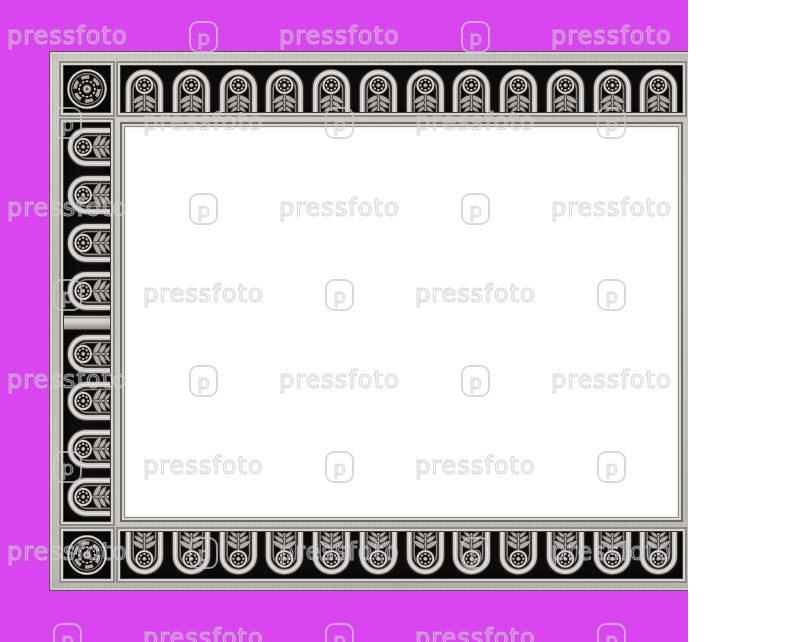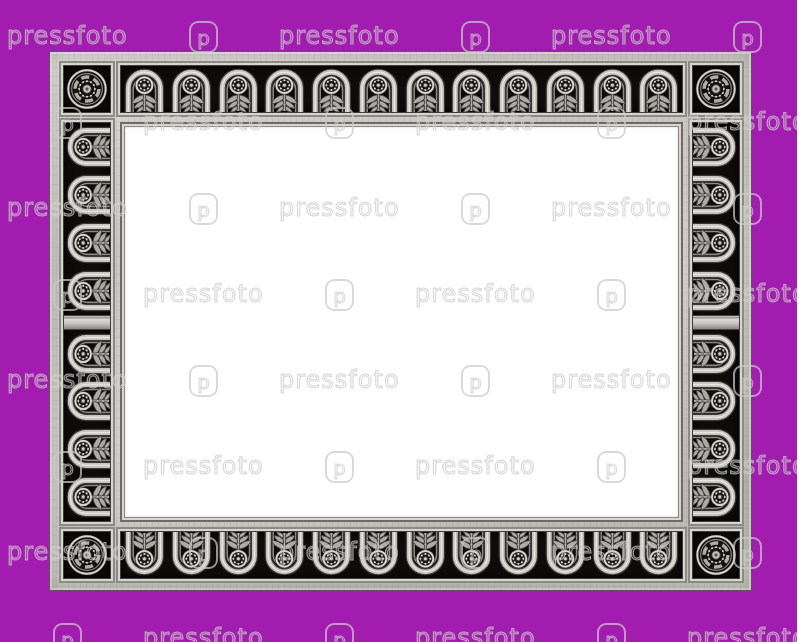--- a/index.html
+++ b/index.html
@@ -1,19 +1,19 @@
 <!DOCTYPE html>
 <html><head>
 <meta charset="utf-8">
 <style>
   * { box-sizing: border-box; margin: 0; padding: 0; }
   html,body { background:#ffffff; }
   body { font-family: "DejaVu Sans", sans-serif; }
 
-  .scene { position:relative; width:797px; height:642px; overflow:hidden; background:#a21caf; }
+  .scene { position:relative; width:688px; height:642px; overflow:hidden; background:#d946ef; }
 
   
   .frame {
     position:absolute; left:49px; top:51px; width:703px; height:540px;
     background:
       repeating-linear-gradient(90deg, rgba(90,87,82,0.07) 0 1px, rgba(255,255,255,0.0) 1px 6px),
       repeating-linear-gradient(0deg, rgba(90,87,82,0.05) 0 1px, rgba(255,255,255,0.0) 1px 9px),
       linear-gradient(163deg, #dcd9d4 0%, #c9c6c1 30%, #d2cfca 55%, #bcb9b4 85%, #c6c3be 100%);
     border:1px solid #5a5751;
     box-shadow: inset 0 0 0 2px rgba(255,255,255,0.35), inset 0 0 16px rgba(60,58,55,0.30);

